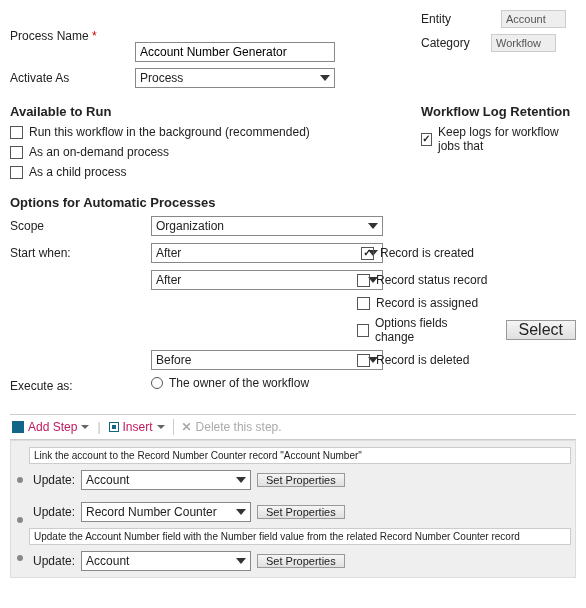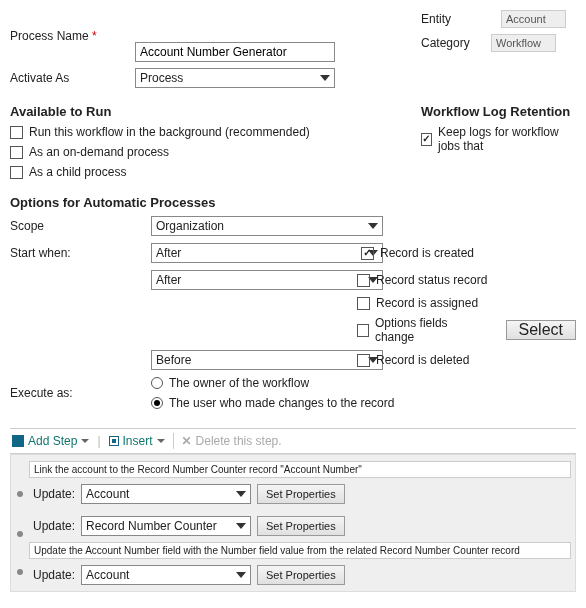--- a/index.html
+++ b/index.html
@@ -84,36 +84,36 @@
     background: linear-gradient(#f5f5f5,#e0e0e0);
     border: 1px solid #999;
     height: 20px;
     padding: 0 12px;
     font-size: 16px;
     display: inline-flex; align-items: center;
   }
   .btn-sm {
     background: linear-gradient(#f5f5f5,#e0e0e0);
     border: 1px solid #999;
-    height: 20px;
+    height: 14px;
     padding: 0 8px;
     font-size: 11px;
     display: inline-flex; align-items: center;
   }
   .toolbar {
     border-top: 1px solid #ccc;
     border-bottom: 1px solid #ccc;
     padding: 4px 2px;
     display: flex;
     align-items: center;
     gap: 8px;
     margin-top: 18px;
     background: #fff;
   }
-  .tool-btn { display: inline-flex; align-items: center; gap: 4px; font-size: 12px; color: #0f766e; }
+  .tool-btn { display: inline-flex; align-items: center; gap: 4px; font-size: 12px; color: #be185d; }
   .tool-btn.disabled { color: #aaa; }
   .tiny-caret {
     width: 0; height: 0;
     border-left: 4px solid transparent;
     border-right: 4px solid transparent;
     border-top: 4px solid #666;
   }
   .steps { background: #efefef; border: 1px solid #ddd; padding: 6px 4px; }
   .step { margin-bottom: 6px; }
   .step-desc {
@@ -261,24 +261,20 @@
   <div class="chk-row" style="margin:0">
     <span class="chk"></span>
     <span>Record is deleted</span>
   </div>
 
   <div>Execute as:</div>
   <div style="grid-column: 2 / span 2">
     <div class="chk-row">
       <span class="radio"></span>
       <span>The owner of the workflow</span>
-    </div>
-    <div class="chk-row" style="margin-bottom:0">
-      <span class="radio checked"></span>
-      <span>The user who made changes to the record</span>
     </div>
   </div>
 </div>
 
 <div class="toolbar">
   <span class="tool-btn">
     <span class="icon-add"></span>
     <span>Add Step</span>
     <span class="tiny-caret"></span>
   </span>

